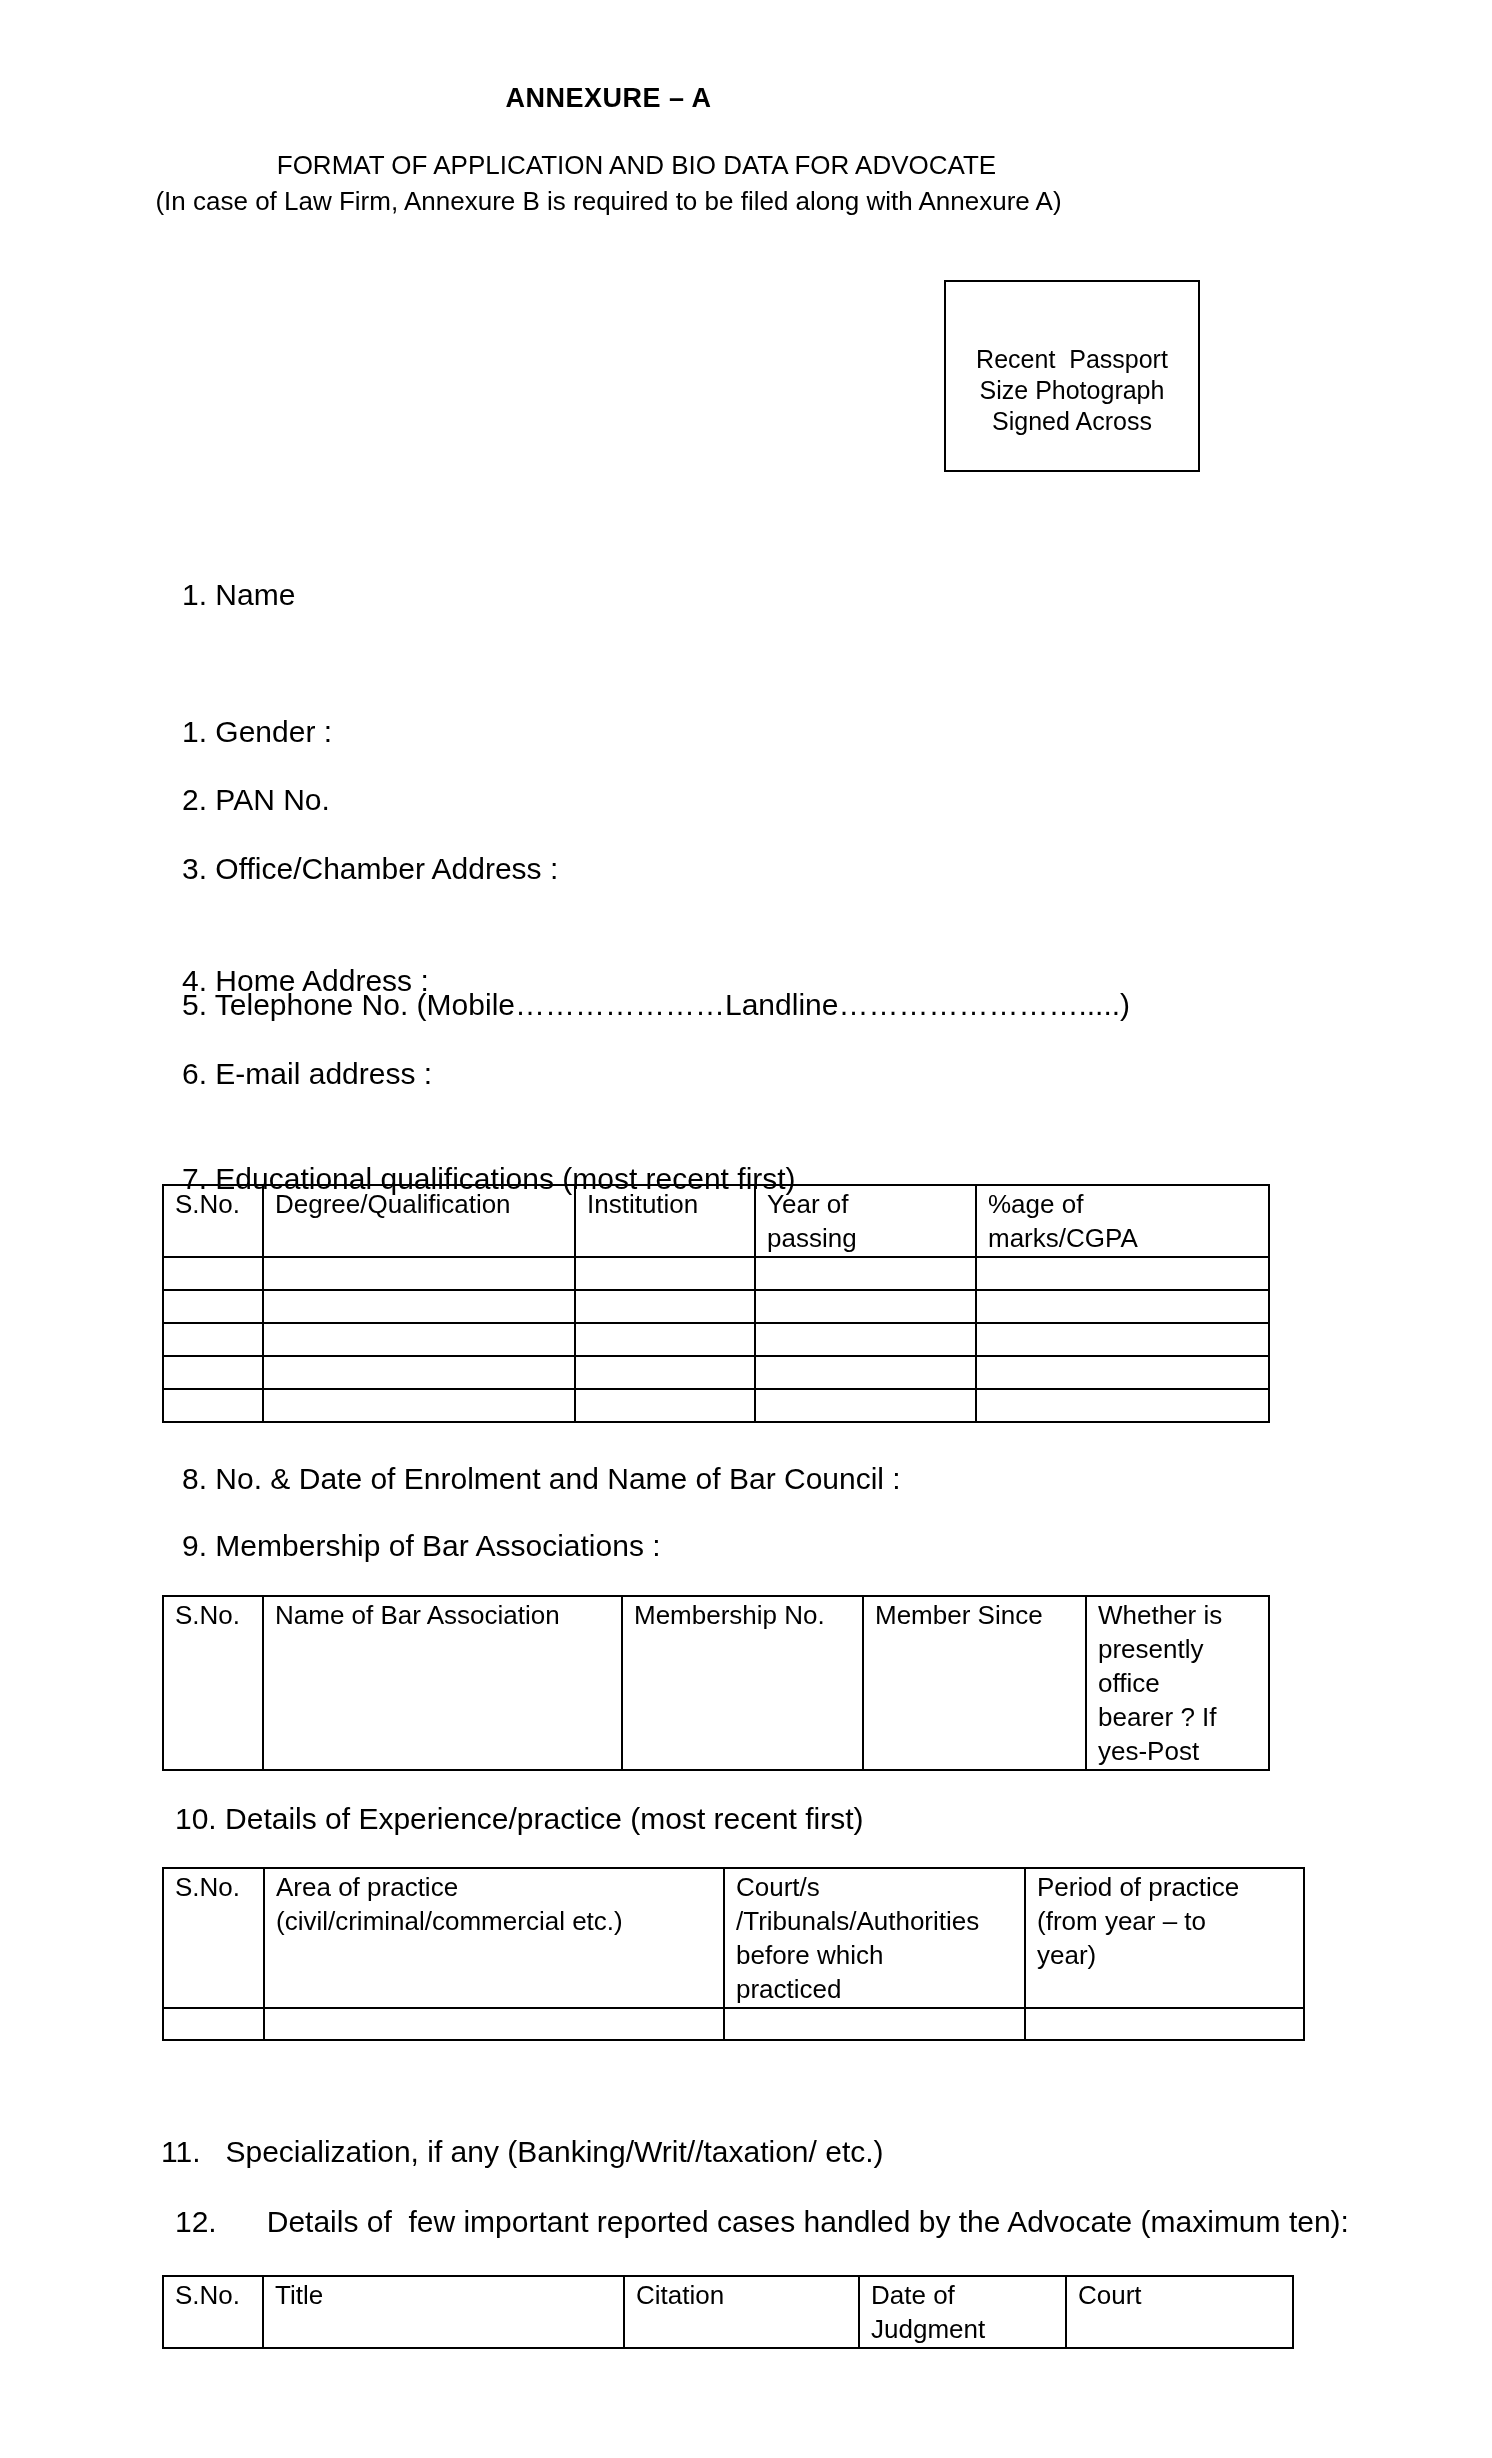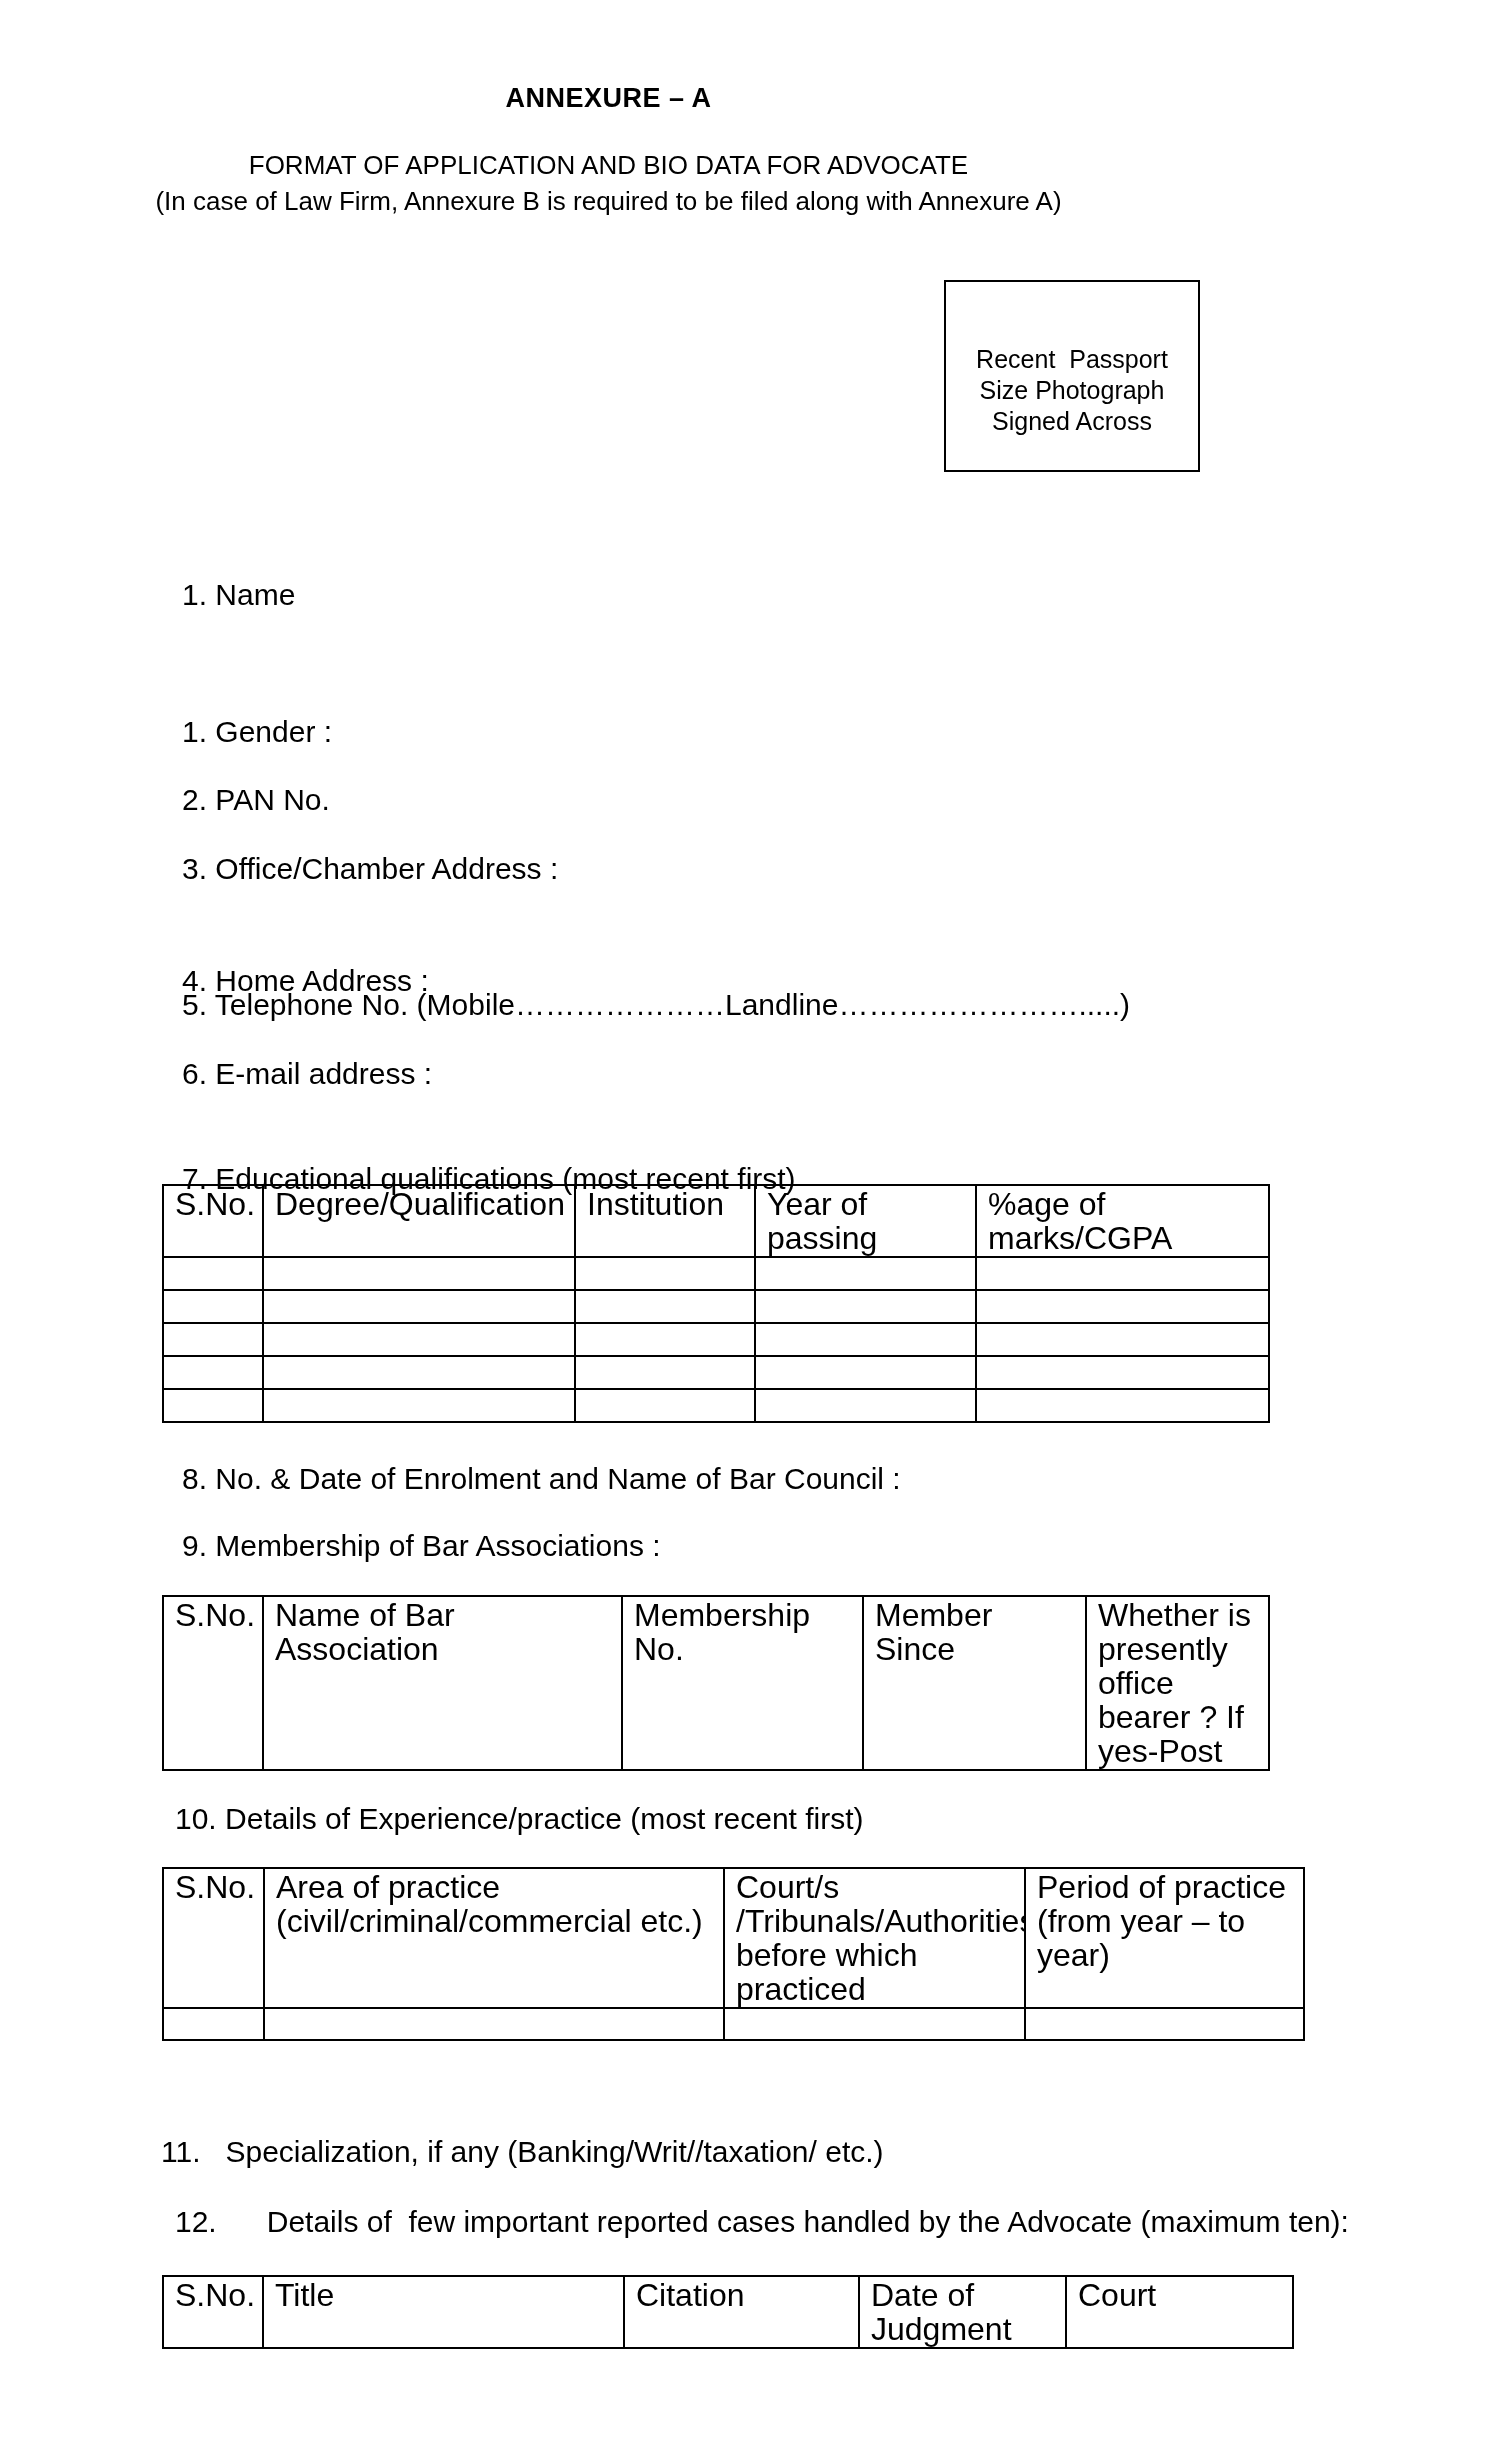--- a/index.html
+++ b/index.html
@@ -26,21 +26,21 @@
     font-size:25px;line-height:31px;text-align:center;white-space:pre-wrap;
   }
   table.tbl{
     position:absolute;
     border-collapse:collapse;
     table-layout:fixed;
   }
   table.tbl th, table.tbl td{
     border:2px solid #000;
     padding:1px 10px 1px 11px;
-    font-size:32px;
+    font-size:26px;
     line-height:34px;
     font-weight:400;
     text-align:left;
     vertical-align:top;
     white-space:pre-wrap;
     overflow:hidden;
   }
   #tbl-education{left:162px;top:1184px;width:1105px;}
   #tbl-education tr.hdr{height:64px;}
   #tbl-education tr.empty{height:33px;}
@@ -51,21 +51,21 @@
   #tbl-experience tr.empty{height:32px;}
   #tbl-cases{left:162px;top:2275px;width:1129px;}
   #tbl-cases tr.hdr{height:62px;}
 </style>
 </head>
 <body>
 
 <div class="page">
 
   <div class="abs center-line doc-title" style="top:83px;">ANNEXURE – A</div>
-  <div class="abs center-line doc-subtitle" style="top:147px;">FORMAT OF APPLICATION AND BIO DATA FOR ADVOCATE</div>
+  <div class="abs center-line doc-subtitle" style="top:147px;padding-left:28px;">FORMAT OF APPLICATION AND BIO DATA FOR ADVOCATE</div>
   <div class="abs center-line doc-subtitle" style="top:183px;">(In case of Law Firm, Annexure B is required to be filed along with Annexure A)</div>
 
   <div class="abs photo-box">
     <div class="photo-box-label">Recent  Passport
 Size Photograph
 Signed Across</div>
   </div>
 
   <div class="abs body-text" style="left:182px;top:578px;">1. Name</div>
   <div class="abs body-text" style="left:182px;top:715px;">1. Gender :</div>

